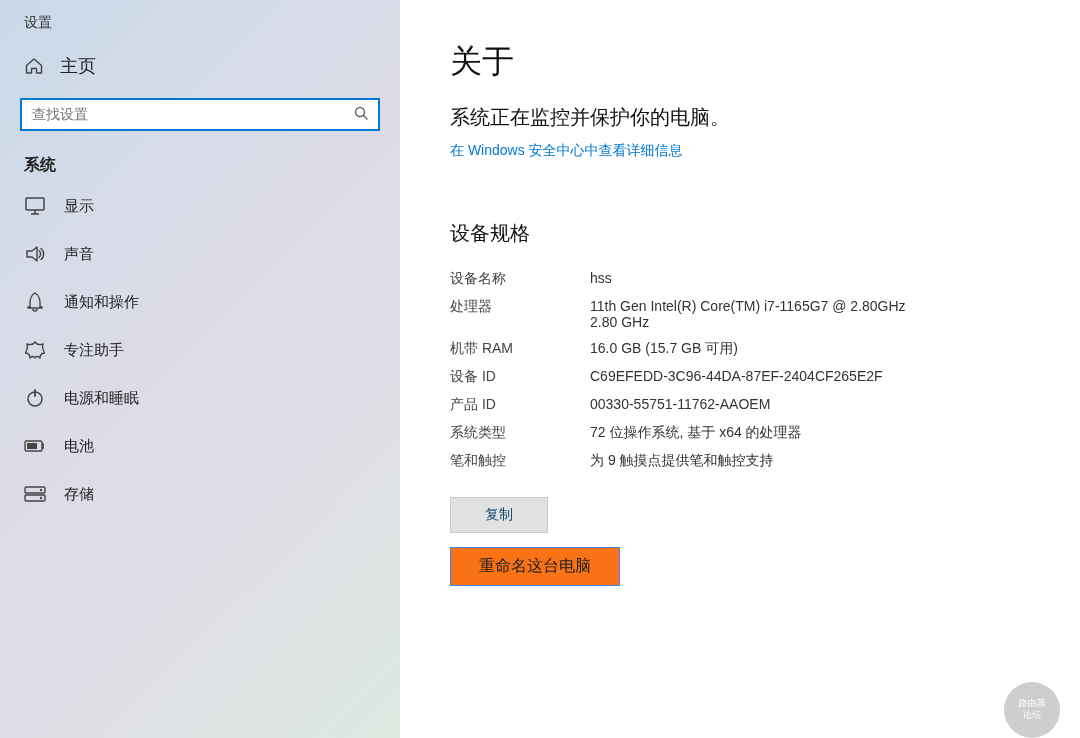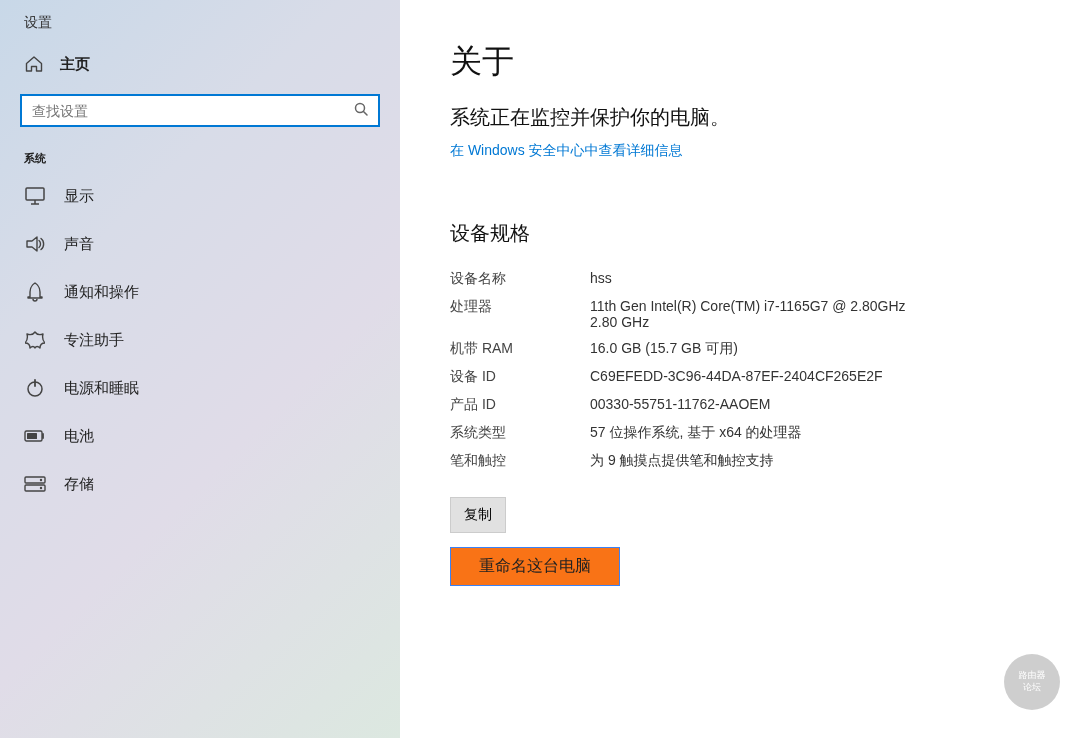--- a/index.html
+++ b/index.html
@@ -43,52 +43,51 @@
       width: 20px;
       height: 20px;
       display: flex;
       align-items: center;
       justify-content: center;
       color: #444;
       font-size: 16px;
     }
 
     .home-label {
-      font-size: 15px;
+      font-size: 18px;
       color: #222;
-      font-weight: bold;
     }
 
     .search-box {
       margin: 8px 20px 16px 20px;
       display: flex;
       align-items: center;
       background: white;
       border: 2px solid #0078d4;
       padding: 6px 10px;
     }
 
     .search-input {
       border: none;
       outline: none;
       background: transparent;
       flex: 1;
       font-size: 14px;
       color: #555;
-      font-family: Liberation Sans, sans-serif;
+      font-family: Liberation Mono, monospace;
     }
 
     .search-icon-svg {
       color: #555;
       font-size: 14px;
     }
 
     .section-label {
       padding: 8px 24px 6px 24px;
-      font-size: 11px;
+      font-size: 16px;
       font-weight: 700;
       color: #222;
     }
 
     .nav-item {
       display: flex;
       align-items: center;
       padding: 13px 24px;
       cursor: pointer;
       gap: 18px;
@@ -166,44 +165,44 @@
       color: #444;
       font-weight: 400;
     }
 
     .spec-table tr td:last-child {
       color: #333;
     }
 
     .btn-copy {
       margin-top: 22px;
-      padding: 8px 13px;
+      padding: 8px 34px;
       background: #e1e1e1;
       border: 1px solid #ccc;
       font-size: 14px;
       cursor: pointer;
       font-family: inherit;
-      color: #000000;
+      color: #0c4a6e;
     }
 
     .btn-rename {
       margin-top: 14px;
       padding: 8px 28px;
       background: #f97316;
       border: 1px solid #3b82f6;
       font-size: 16px;
       cursor: pointer;
       font-family: inherit;
       color: #222;
       display: block;
     }
 
     .watermark {
       position: absolute;
-      bottom: 28px;
+      bottom: 0;
       right: 20px;
       width: 56px;
       height: 56px;
       opacity: 0.55;
     }
 
     .watermark-circle {
       width: 56px;
       height: 56px;
       border-radius: 50%;
@@ -348,21 +347,21 @@
       <tr>
         <td>设备 ID</td>
         <td>C69EFEDD-3C96-44DA-87EF-2404CF265E2F</td>
       </tr>
       <tr>
         <td>产品 ID</td>
         <td>00330-55751-11762-AAOEM</td>
       </tr>
       <tr>
         <td>系统类型</td>
-        <td>57 位操作系统, 基于 x64 的处理器</td>
+        <td>72 位操作系统, 基于 x64 的处理器</td>
       </tr>
       <tr>
         <td>笔和触控</td>
         <td>为 9 触摸点提供笔和触控支持</td>
       </tr>
     </tbody>
   </table>
 
   <button class="btn-copy">复制</button>
   <button class="btn-rename">重命名这台电脑</button>

